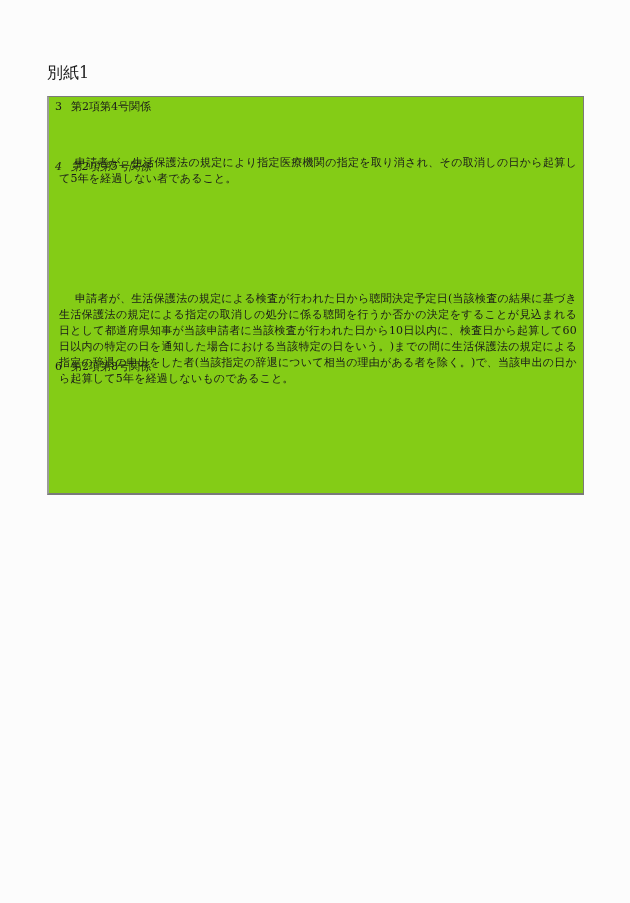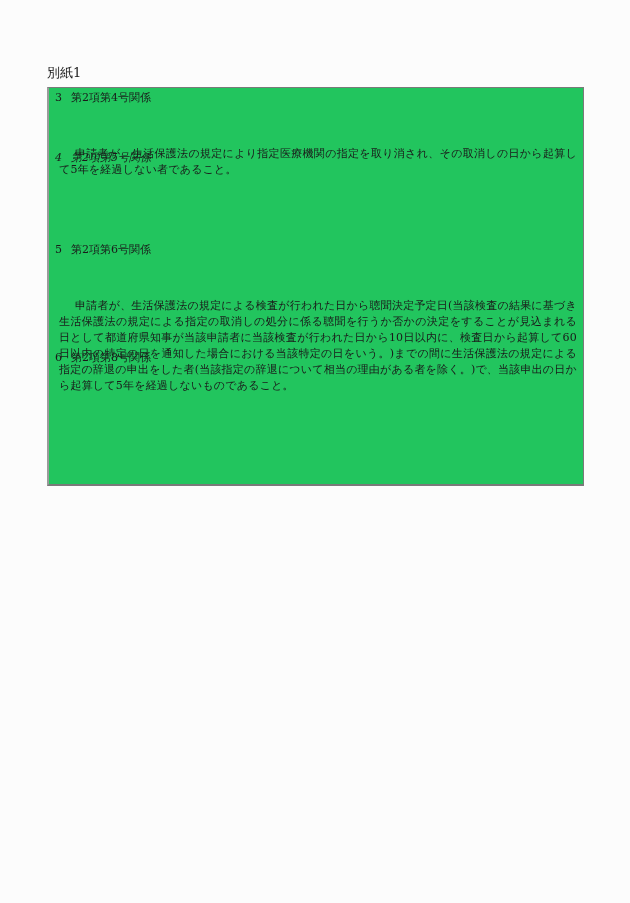--- a/index.html
+++ b/index.html
@@ -12,35 +12,35 @@
       height: 903px;
       position: relative;
       overflow: hidden;
       font-family: "DejaVu Serif", "Liberation Serif", serif;
       color: #1a1a1a;
     }
     .doc-label {
       position: absolute;
       left: 47px;
       top: 66px;
-      font-size: 13px;
+      font-size: 16px;
       line-height: 14px;
       letter-spacing: 0;
     }
     .frame {
       position: absolute;
       left: 47px;
-      top: 87px;
+      top: 96px;
       width: 534px;
       height: 396px;
       border: 1px solid #7a7a7a;
       border-left: 2px solid #9a9a9a;
       border-bottom: 2px solid #7a7a7a;
       box-sizing: content-box;
-      background: #22c55e;
+      background: #84cc16;
     }
     .section {
       position: absolute;
       left: 6px;
       width: 522px;
       font-size: 11px;
       line-height: 16px;
     }
     .section-heading {
       display: block;
@@ -74,21 +74,20 @@
   <div class="section" id="sec3">
     <span class="section-heading"><span class="num">3</span><span>第2項第4号関係</span></span>
     <span class="section-body">申請者が、生活保護法の規定により指定医療機関の指定を取り消され、その取消しの日から起算して5年を経過しない者であること。</span>
   </div>
 
   <div class="section" id="sec4">
     <span class="section-heading"><span class="num">4</span><span>第2項第5号関係</span></span>
   </div>
 
   <div class="section" id="sec5">
-    <span class="section-heading"><span class="num">5</span><span>第2項第6号関係</span></span>
     <span class="section-body">申請者が、生活保護法の規定による検査が行われた日から聴聞決定予定日(当該検査の結果に基づき生活保護法の規定による指定の取消しの処分に係る聴聞を行うか否かの決定をすることが見込まれる日として都道府県知事が当該申請者に当該検査が行われた日から10日以内に、検査日から起算して60日以内の特定の日を通知した場合における当該特定の日をいう。)までの間に生活保護法の規定による指定の辞退の申出をした者(当該指定の辞退について相当の理由がある者を除く。)で、当該申出の日から起算して5年を経過しないものであること。</span>
   </div>
 
   <div class="section" id="sec6">
     <span class="section-heading"><span class="num">6</span><span>第2項第8号関係</span></span>
   </div>
 
 </div>
 
 </body></html>

